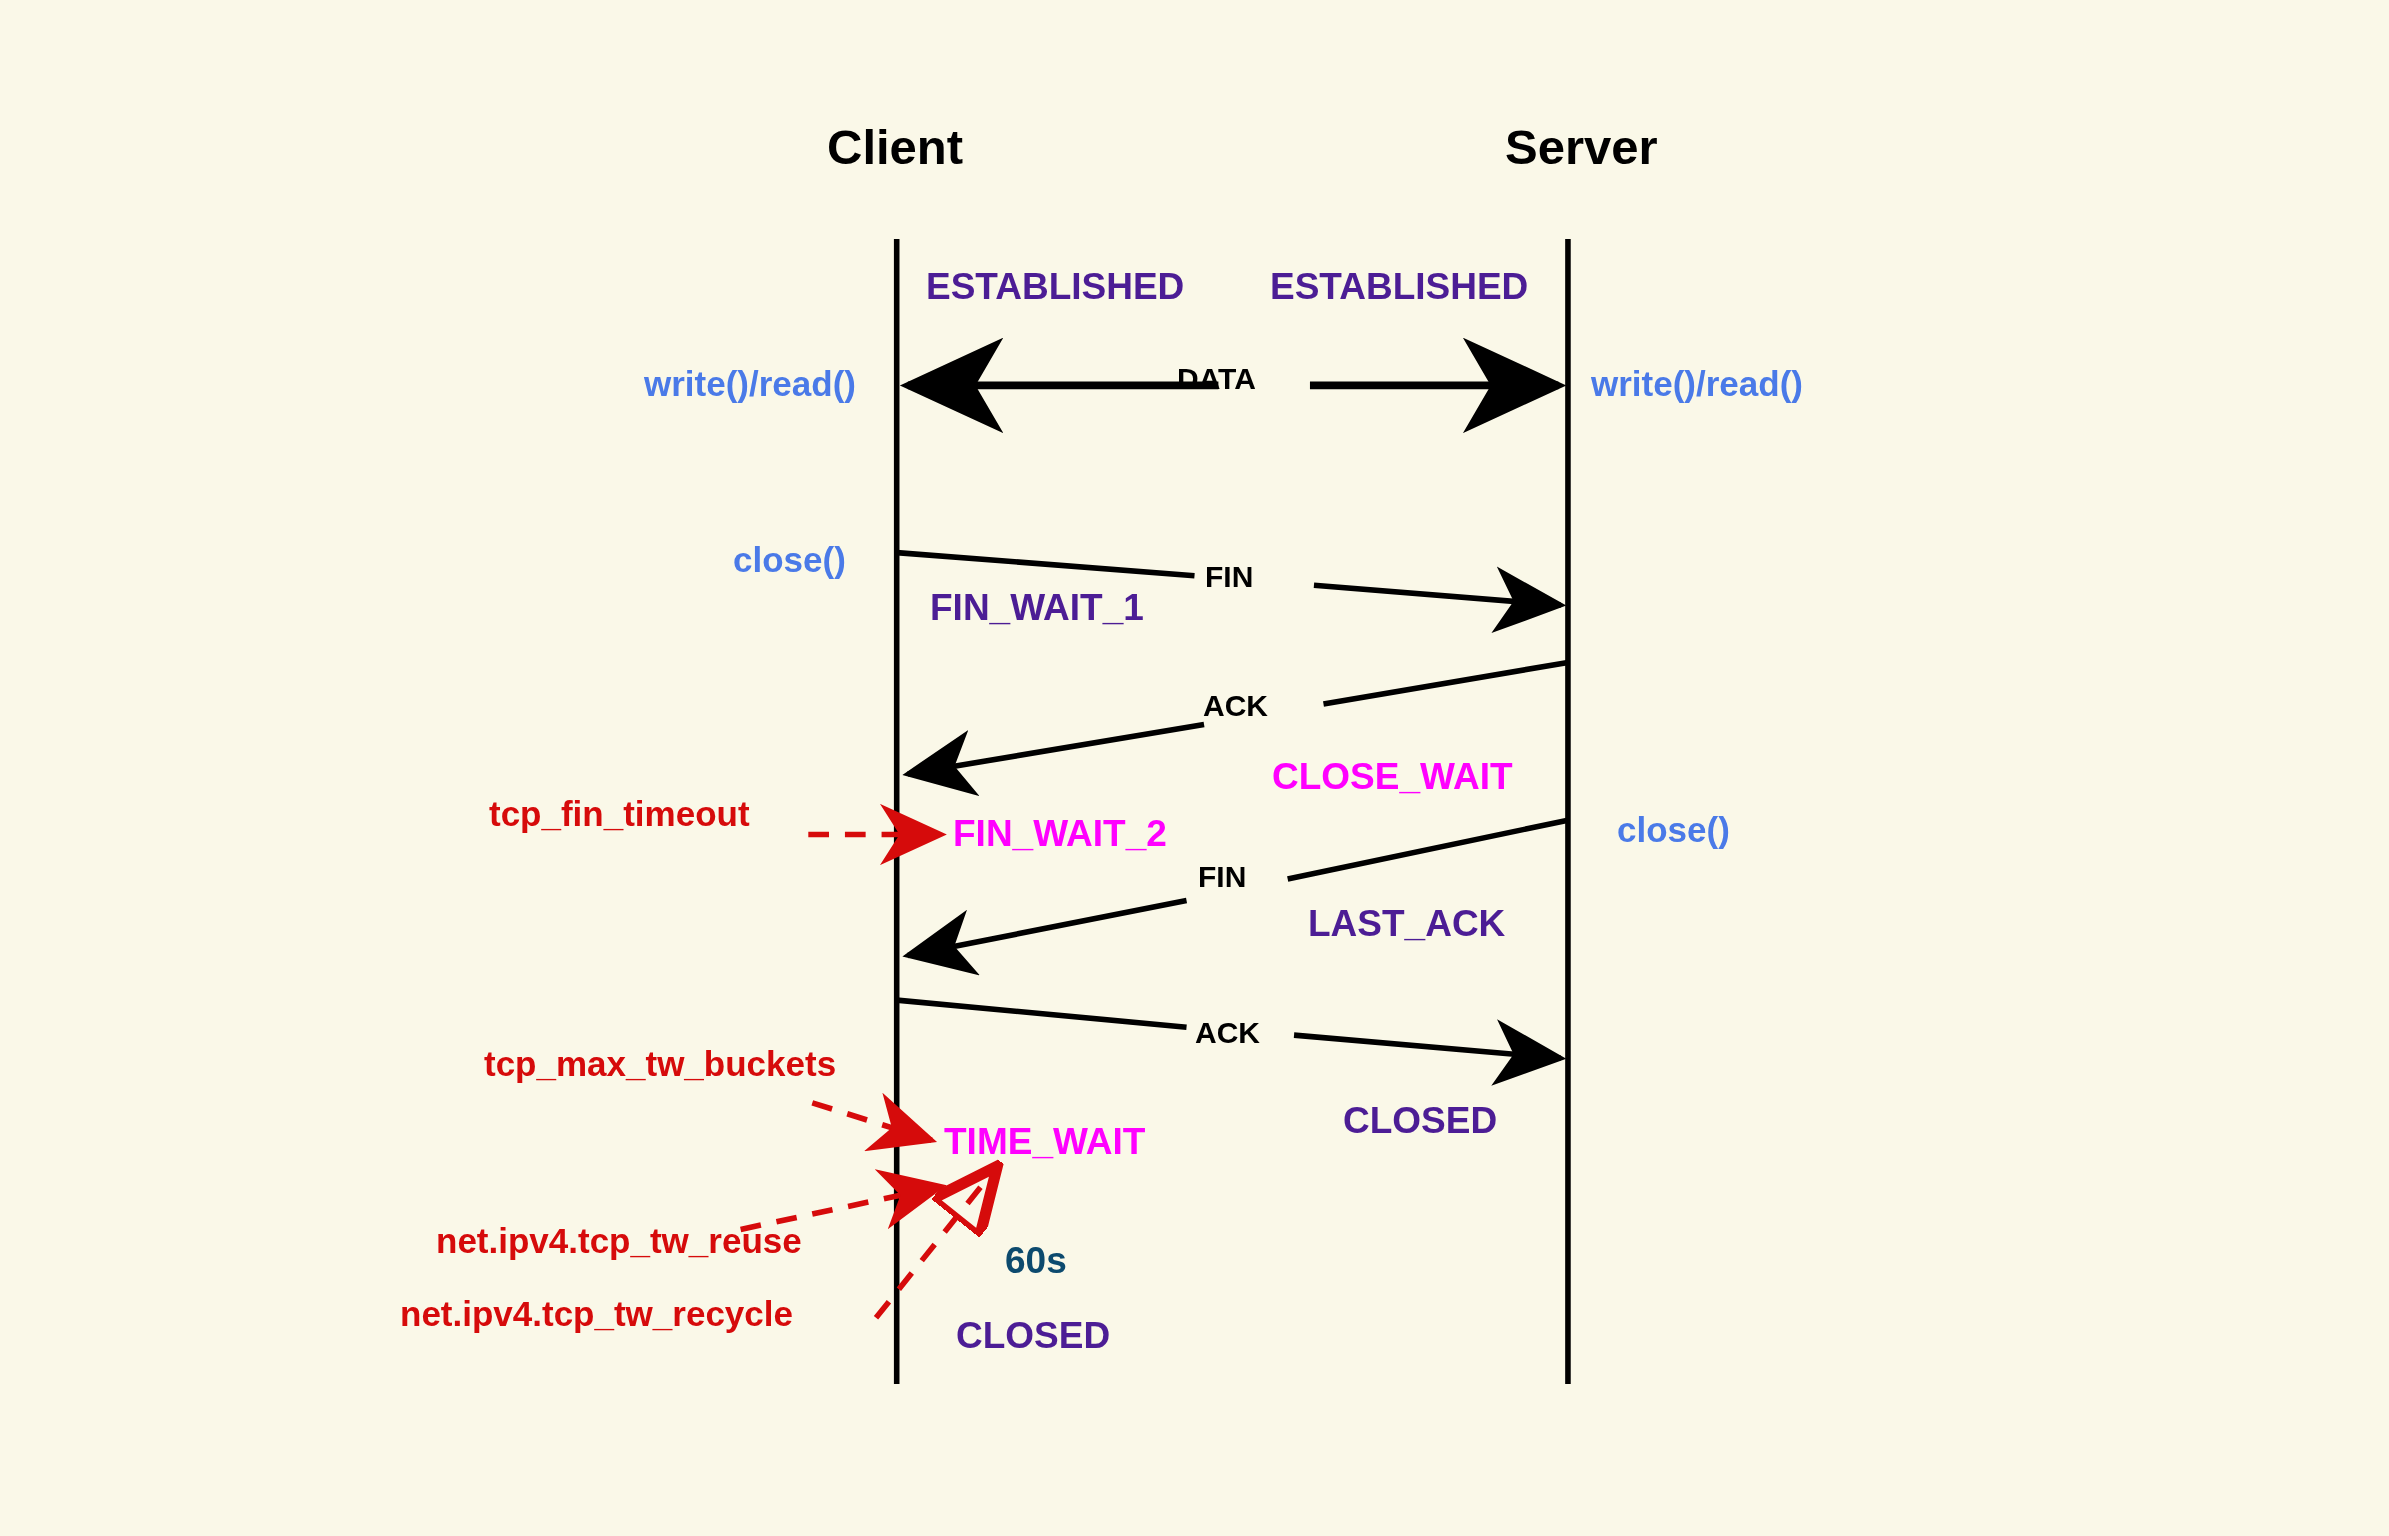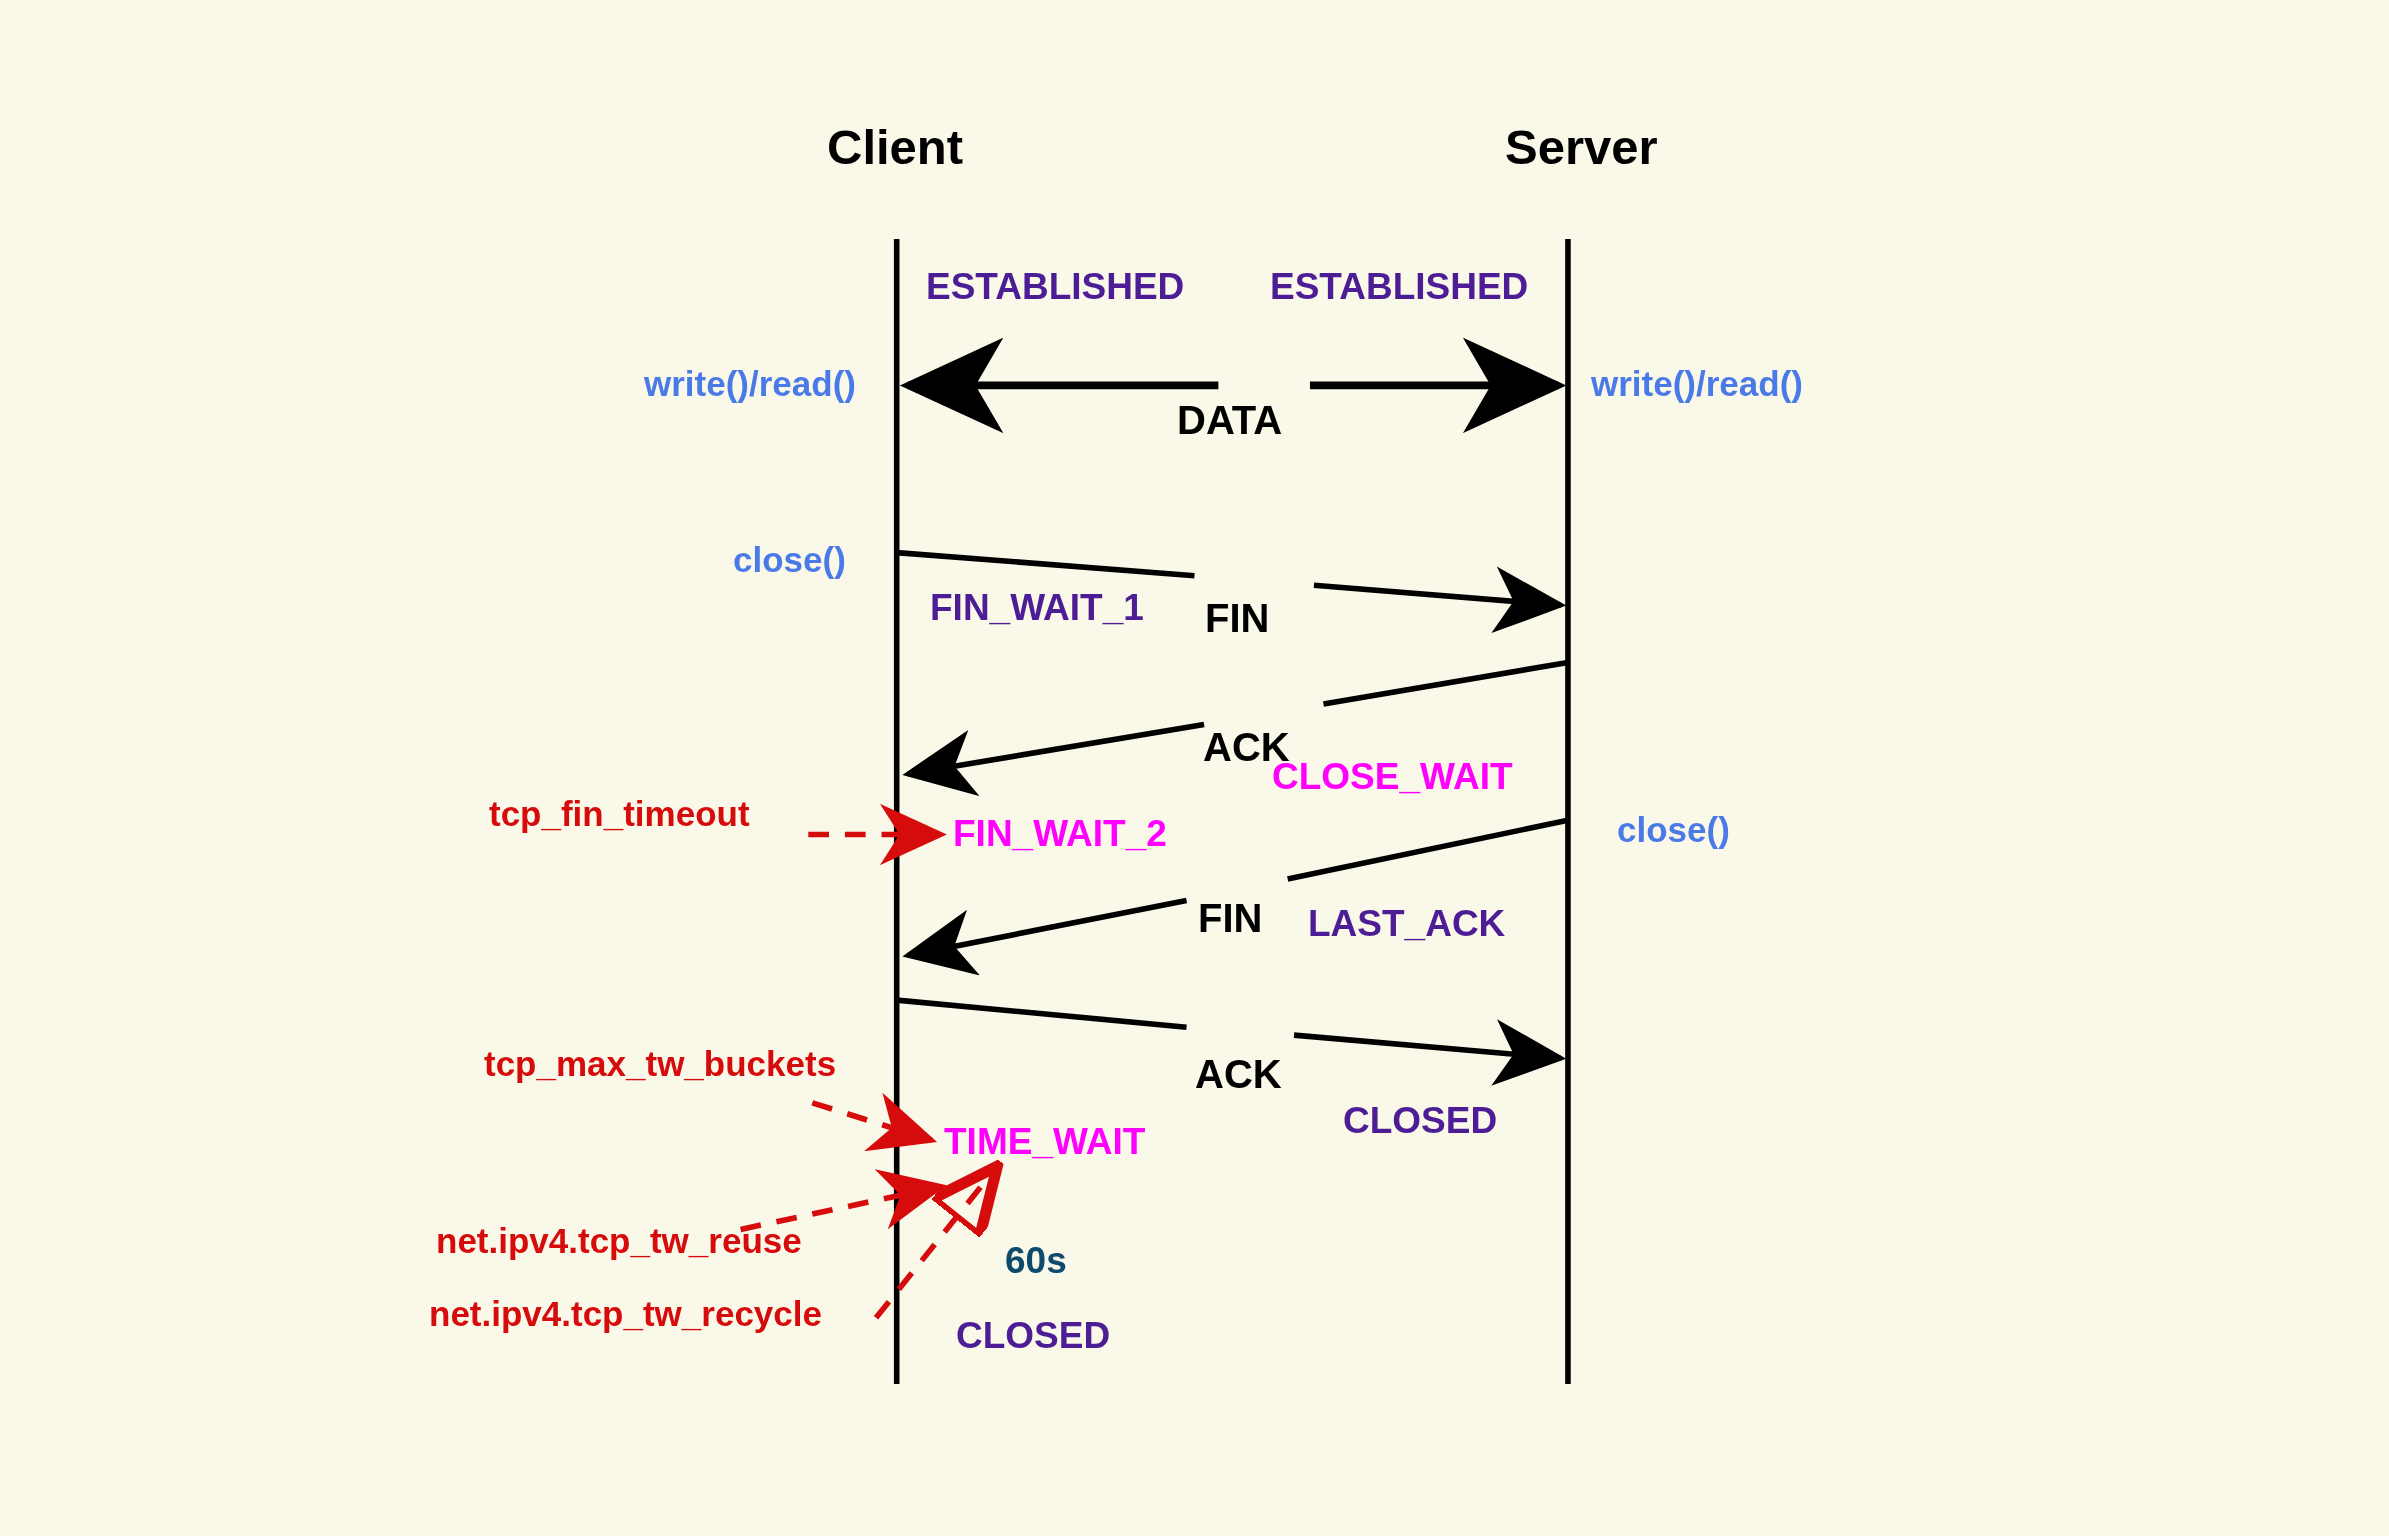--- a/index.html
+++ b/index.html
@@ -10,21 +10,21 @@
     overflow:hidden;
   }
   #stage{position:relative;width:2389px;height:1536px;text-align:right;}
   svg#diagram{position:absolute;left:0;top:0;width:2389px;height:1536px;}
 
   .lbl{position:absolute;white-space:nowrap;font-weight:bold;line-height:1;}
   .actor{font-size:49px;color:#000000;}
   .state-blue{font-size:37px;color:#4c1d95;}
   .state-magenta{font-size:37px;color:#FF00FF;}
   .api{font-size:35px;color:#4A7AE8;}
-  .msg{font-size:40px;color:#000000;margin-top:36px;}
+  .msg{font-size:30px;color:#000000;}
   .sysctl{font-size:35px;color:#D60B0B;}
   .timer{font-size:37px;color:#0c4a6e;}
 </style>
 </head>
 <body>
 
 <div id="stage">
 
   <svg id="diagram" viewBox="0 0 3000 1929">
     <defs>
@@ -105,18 +105,18 @@
   <div class="lbl sysctl" style="left:440px;top:1046px;margin-left:44px;">tcp_max_tw_buckets</div>
 
   <div class="lbl state-blue" style="left:1343px;top:1102px;">CLOSED</div>
 
   <div class="lbl state-magenta" style="left:944px;top:1123px;">TIME_WAIT</div>
 
   <div class="lbl sysctl" style="left:436px;top:1223px;">net.ipv4.tcp_tw_reuse</div>
 
   <div class="lbl timer" style="left:1005px;top:1242px;">60s</div>
 
-  <div class="lbl sysctl" style="left:429px;top:1296px;">net.ipv4.tcp_tw_recycle</div>
+  <div class="lbl sysctl" style="left:400px;top:1296px;">net.ipv4.tcp_tw_recycle</div>
 
   <div class="lbl state-blue" style="left:956px;top:1317px;">CLOSED</div>
 
 </div>
 
 
 </body></html>

